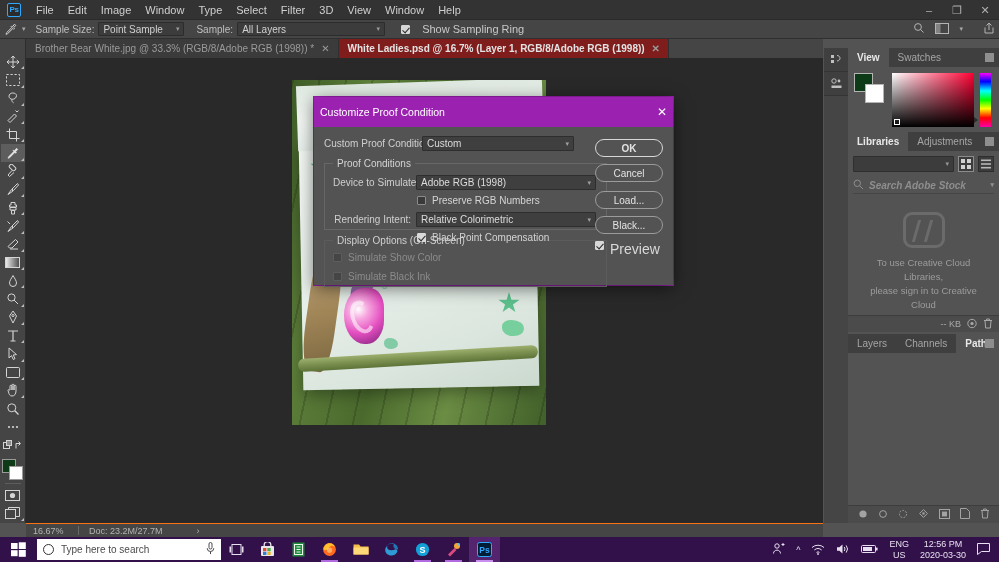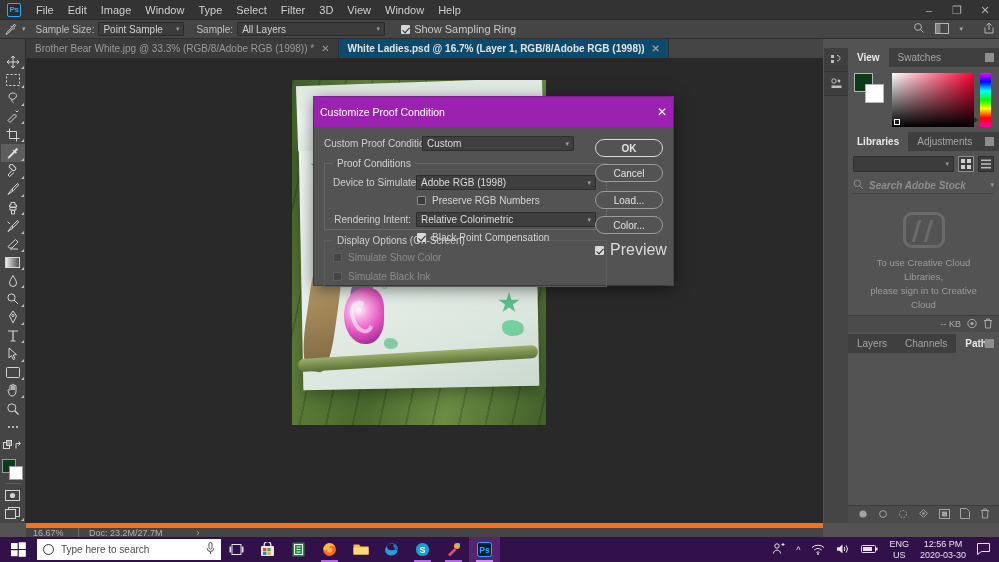--- a/index.html
+++ b/index.html
@@ -51,21 +51,21 @@
   }
   .opt-caret { color: #a8a8a8; font-size: 7px; margin-right: 10px; }
   .opt-label { color: #bfbfbf; font-size: 10px; margin-right: 4px; white-space: nowrap; }
   .opt-select {
     background: #3c3c3c; border: 1px solid #2c2c2c; border-radius: 1px;
     height: 14px; color: #d0d0d0; font-size: 10px;
     display: flex; align-items: center; padding: 0 4px;
     position: relative; margin-right: 12px;
   }
   .opt-select .cv { position: absolute; right: 4px; color: #989898; font-size: 7px; }
-  .opt-check { display: flex; align-items: center; gap: 4px; margin-left: 4px; }
+  .opt-check { display: flex; align-items: center; gap: 12px; margin-left: 4px; }
   .cbx {
     width: 9px; height: 9px; border: 1px solid #8b8b8b; background: #3a3a3a;
     border-radius: 1px; display: inline-block; position: relative; flex: none;
   }
   .cbx.on { background: #d8d8d8; border-color: #d8d8d8; }
   .cbx.on::after {
     content: ""; position: absolute; left: 2px; top: 0px;
     width: 3px; height: 6px; border: solid #2b2b2b;
     border-width: 0 1.6px 1.6px 0; transform: rotate(42deg);
   }
@@ -75,21 +75,21 @@
   .tabbar {
     position: absolute; left: 26px; top: 39px; width: 797px; height: 19px;
     background: #454545; display: flex; align-items: flex-end;
   }
   .doctab {
     height: 19px; display: flex; align-items: center; gap: 7px;
     padding: 0 8px 0 9px; font-size: 10px;
     background: #3b3b3b; color: #9a9a9a;
     border-right: 1px solid #2f2f2f;
   }
-  .doctab.active { background: #0c4a6e; color: #e3e3e3; font-weight: bold; }
+  .doctab.active { background: #7f1d1d; color: #e3e3e3; font-weight: bold; }
   .doctab .x { font-size: 10px; color: #9a9a9a; }
 
   
   .toolbar {
     position: absolute; left: 0; top: 39px; width: 26px; height: 484px;
     background: #454545; border-right: 1px solid #2d2d2d;
     display: flex; flex-direction: column; align-items: center; padding-top: 14px;
   }
   .tool {
     width: 24px; height: 19px; display: flex; align-items: center; justify-content: center;
@@ -190,21 +190,21 @@
   }
   .sampling-ring {
     position: absolute; left: 86px; top: 108px; width: 15px; height: 15px;
     border: 1px solid rgba(255,255,255,0.85); border-radius: 50%;
   }
 
   
   .statusbar {
     position: absolute; left: 26px; top: 523px; width: 797px; height: 14px;
     background: #454545; display: flex; align-items: center;
-    font-size: 9px; color: #b4b4b4; border-top: 5px solid #f97316;
+    font-size: 9px; color: #b4b4b4; border-top: 1px solid #f97316;
   }
   .st-zoom { width: 52px; padding-left: 7px; }
   .st-sep { width: 1px; height: 9px; background: #6a6a6a; }
   .st-doc { padding-left: 10px; }
   .st-arrow { margin-left: 34px; color: #b4b4b4; font-size: 9px; }
 
   
   .rail {
     position: absolute; left: 824px; top: 48px; width: 24px; height: 475px;
     background: #454545;
@@ -339,21 +339,21 @@
   .cbrow.dis { color: #8b8b8b; }
 
   .dlg-buttons { position: absolute; right: 10px; top: 12px; width: 68px; }
   .btn {
     width: 68px; height: 18px; border-radius: 9px;
     border: 1px solid #9b9b9b; background: #535353; color: #e2e2e2;
     font-size: 10px; display: flex; align-items: center; justify-content: center;
     margin-bottom: 7px;
   }
   .btn.primary { border-color: #d8d8d8; font-weight: bold; }
-  .prevrow { display: flex; align-items: center; gap: 6px; margin-top: 4px; font-size: 16px; color: #d9d9d9; }
+  .prevrow { display: flex; align-items: flex-start; gap: 6px; margin-top: 4px; font-size: 14px; color: #d9d9d9; }
 
   
   .taskbar {
     position: absolute; left: 0; top: 537px; width: 999px; height: 25px;
     background: #32104a; display: flex; align-items: center;
   }
   .tb-start {
     width: 36px; height: 25px; display: flex; align-items: center; justify-content: center;
   }
   .tb-search {
@@ -859,21 +859,21 @@
         <div class="cbrow dis">
           <span class="cbx dis"></span>
           <span>Simulate Black Ink</span>
         </div>
       </fieldset>
 
       <div class="dlg-buttons">
         <div class="btn primary">OK</div>
         <div class="btn">Cancel</div>
         <div class="btn" style="margin-top:9px">Load...</div>
-        <div class="btn">Color...</div>
+        <div class="btn">Black...</div>
         <div class="prevrow">
           <span class="cbx on"></span>
           <span>Preview</span>
         </div>
       </div>
 
     </div>
   </div>
 
   <div class="taskbar">

